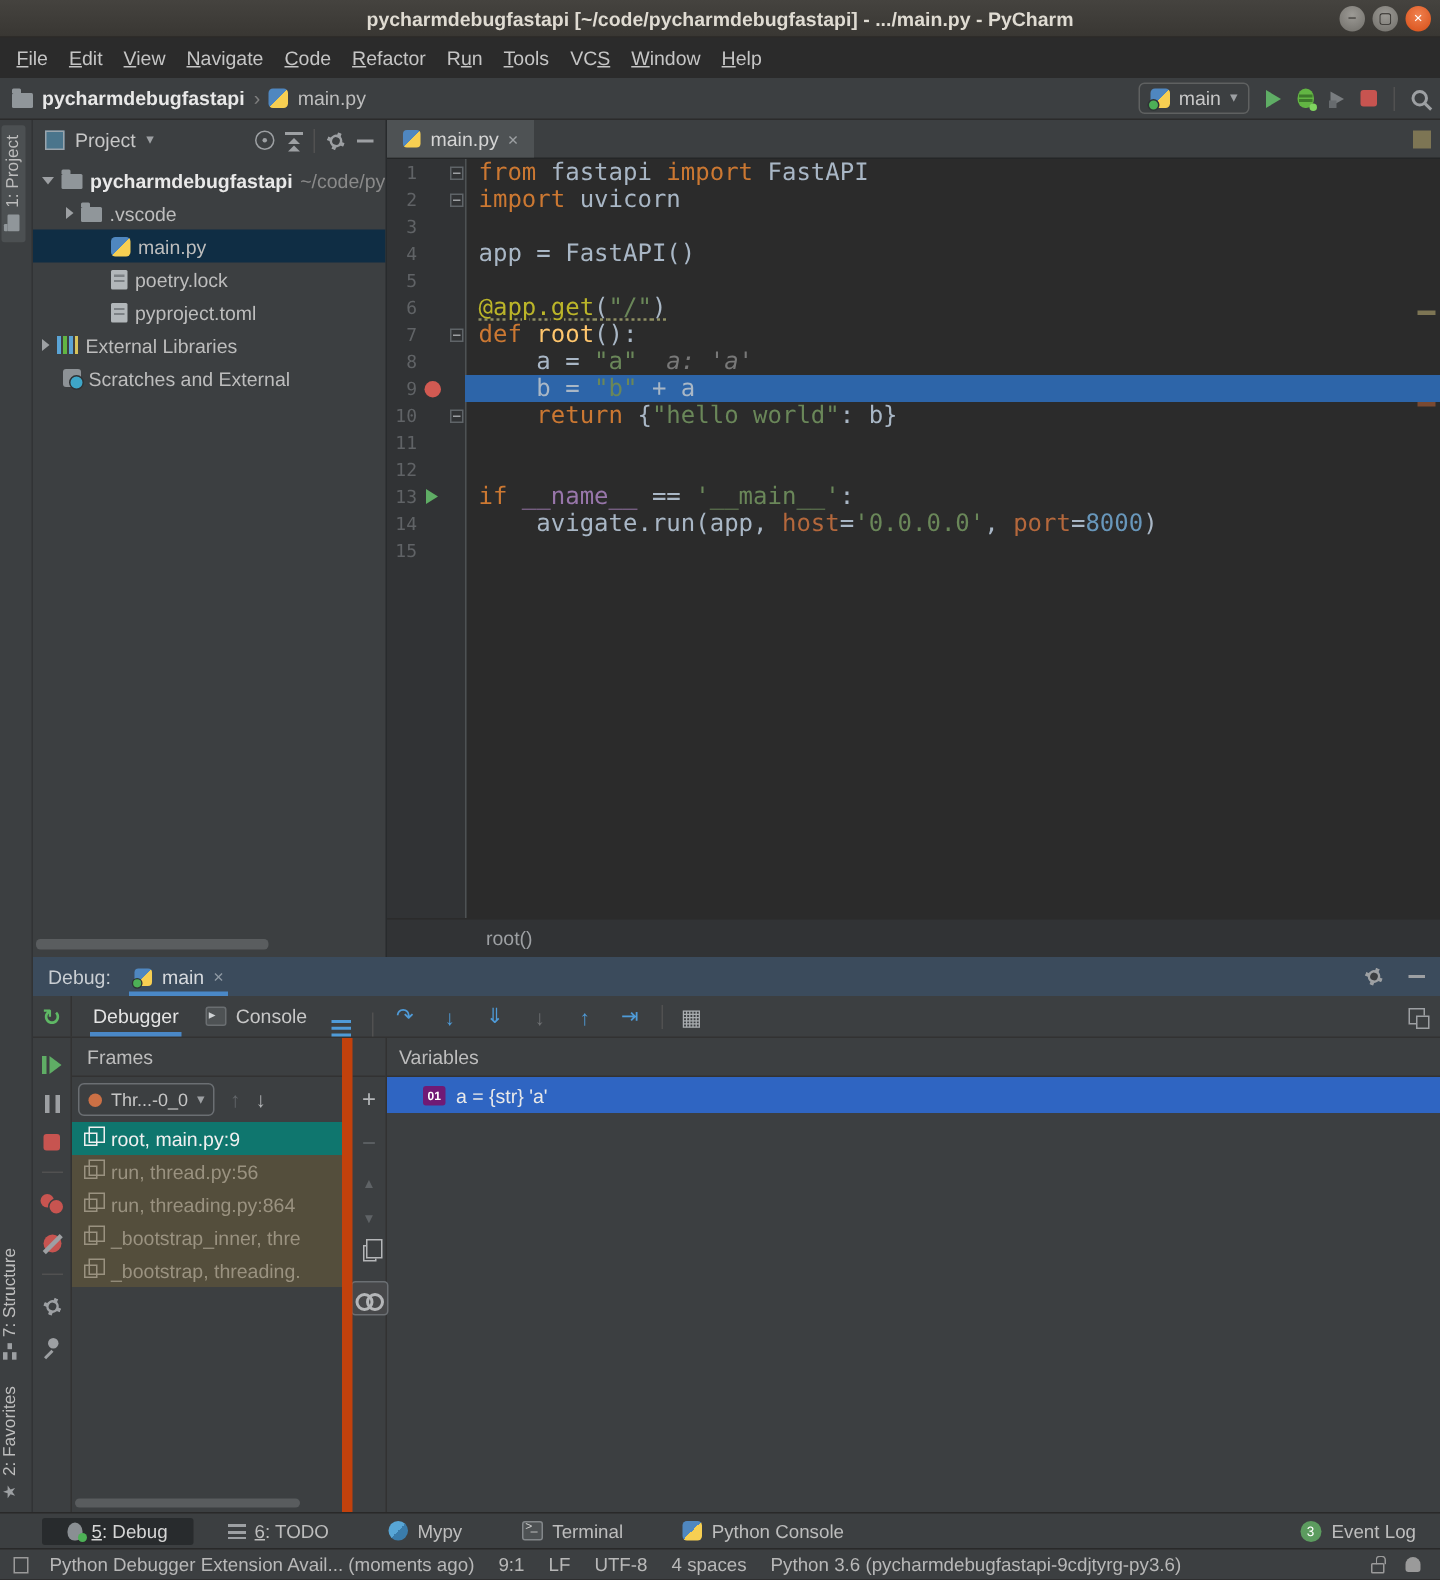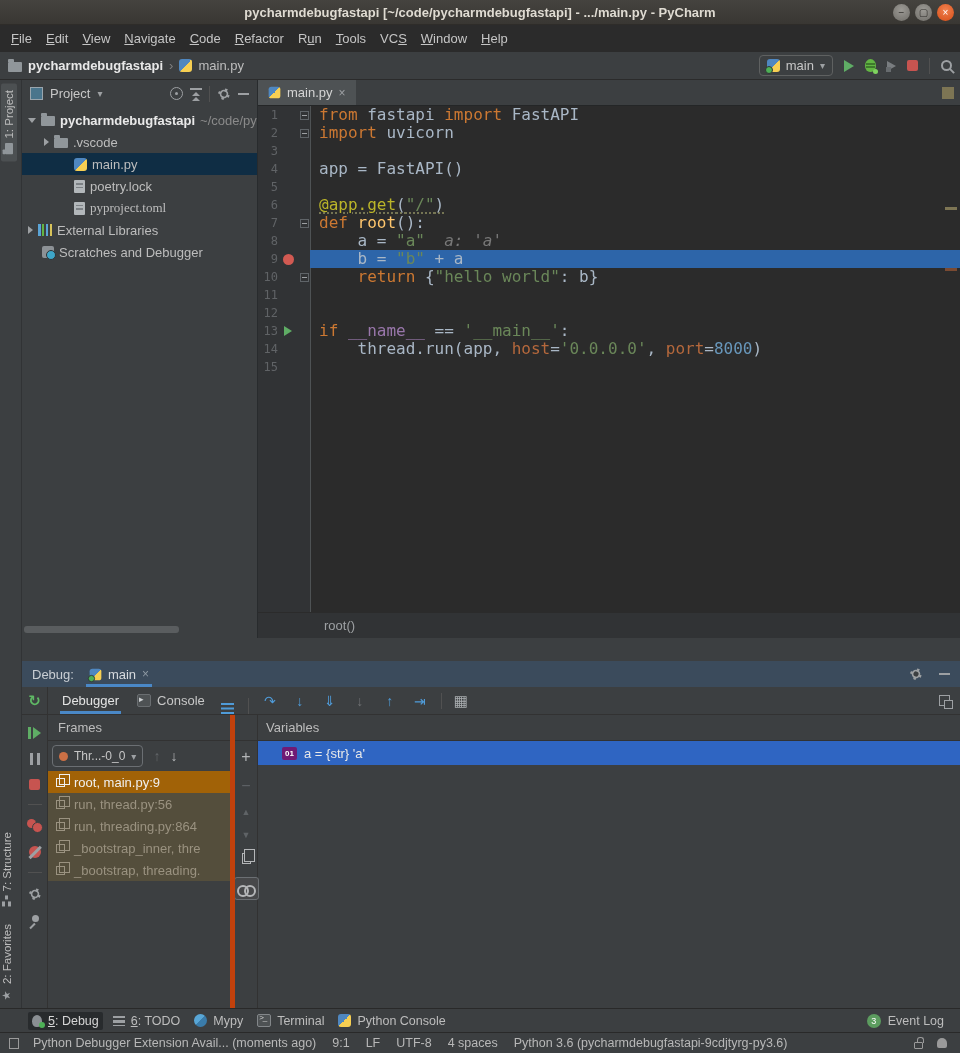--- a/index.html
+++ b/index.html
@@ -140,66 +140,66 @@
   .warnline span{text-decoration:underline dotted #8f8f63;text-underline-offset:3px;}
   .tok-kw{color:#cc7832;} .tok-str{color:#6a8759;} .tok-num{color:#6897bb;} .tok-fn{color:#ffc66d;}
   .tok-deco{color:#bbb529;} .tok-dund{color:#9876aa;} .tok-arg{color:#b5683c;} .tok-pl{color:#a9b7c6;}
   .tok-hint{color:#787878;font-style:italic;}
   .stripe-warn{position:absolute;right:3px;width:12px;height:3px;background:#7d7554;z-index:2;}
   .stripe-bp{position:absolute;right:3px;width:12px;height:3px;background:#7a4a32;z-index:2;}
   .ebreadcrumb{height:26px;background:#313335;border-top:1px solid #2b2b2b;line-height:25px;padding-left:66px;color:#9da0a3;}
 
   
   #debug{left:22px;top:638px;width:938px;height:370px;background:#3c3f41;}
-  .dheader{height:26px;background:#3b4b5c;display:flex;align-items:center;gap:12px;padding:0 10px;margin-top:23px;}
+  .dheader{height:26px;background:#3b4b5c;display:flex;align-items:center;gap:12px;padding:0 10px;}
   .dheader .dlabel{color:#c9ced3;}
   .dtab{position:relative;height:100%;display:flex;align-items:center;gap:6px;padding:0 3px;color:#d7dade;}
   .dtab.active::after{content:'';position:absolute;left:0;right:0;bottom:0;height:3px;background:#4a88c7;}
   .dtab .x{color:#8e99a3;font-size:12px;}
   .dheader .right{margin-left:auto;display:flex;align-items:center;gap:16px;}
   .dtoolbar{height:28px;display:flex;align-items:center;border-bottom:1px solid #323232;}
   .rerun-cell{width:26px;height:100%;display:flex;align-items:center;justify-content:center;border-right:1px solid #323232;}
   .g-rerun{color:#5fb865;font-weight:bold;font-size:15px;}
   .dtabs{display:flex;align-items:flex-end;gap:14px;padding-left:12px;height:100%;}
   .dtbtab{position:relative;height:100%;display:flex;align-items:center;gap:6px;color:#c7c7c7;padding:0 2px;}
   .dtbtab.active{color:#e4e4e4;}
   .dtbtab.active::after{content:'';position:absolute;left:0;right:0;bottom:0;height:3px;background:#4a88c7;}
   .stepicons{display:flex;align-items:center;gap:12px;margin-left:12px;}
   .step{color:#4f9bd8;font-size:14px;width:18px;text-align:center;}
   .step.disabled{color:#6e7072;}
   .calc{color:#a9adb0;font-size:15px;}
   .dtb-right{margin-left:auto;margin-right:10px;}
   .dbody{display:flex;height:316px;position:relative;}
   .dstripe{width:26px;flex:none;border-right:1px solid #323232;display:flex;flex-direction:column;align-items:center;padding-top:12px;gap:14px;}
   .hsep{width:14px;height:1px;background:#515151;}
-  .framescol{width:187px;flex:none;border-right:5px solid #c2410c;position:relative;display:flex;flex-direction:column;}
+  .framescol{width:187px;flex:none;border-right:7px solid #c2410c;position:relative;display:flex;flex-direction:column;}
   .colhead{height:26px;line-height:26px;padding-left:10px;color:#bdbdbd;border-bottom:1px solid #323232;flex:none;}
   .threadrow{height:30px;display:flex;align-items:center;gap:10px;padding:0 4px;flex:none;}
   .thr{height:22px;border:1px solid #6b6f73;border-radius:4px;display:flex;align-items:center;gap:6px;padding:0 6px;color:#c7c7c7;font-size:12px;}
   .thr-dot{width:9px;height:9px;border-radius:50%;background:#cb7045;}
   .arr{font-size:14px;} .arr.disabled{color:#63676a;} .arr.on{color:#b4b6b8;}
   .frame-row{height:22px;display:flex;align-items:center;gap:7px;padding-left:8px;white-space:nowrap;overflow:hidden;}
-  .frame-row.selected{background:#a16207;color:#f0f0f0;}
+  .frame-row.selected{background:#0f766e;color:#f0f0f0;}
   .frame-row.lib{background:#544e3c;color:#9a9280;}
   .fi2{width:9px;height:9px;border:1.5px solid currentColor;position:relative;flex:none;margin-right:2px;}
   .fi2::before{content:'';position:absolute;left:2px;top:-5px;width:9px;height:9px;border:1.5px solid currentColor;}
   .fr-hscroll{position:absolute;left:2px;bottom:3px;width:150px;height:6px;border-radius:3px;background:#595c5e;}
   .istrip{width:23px;flex:none;border-right:1px solid #323232;display:flex;flex-direction:column;align-items:center;}
   .istrip .stack{display:flex;flex-direction:column;align-items:center;gap:13px;padding-top:8px;}
   .plus{color:#b4b6b8;font-size:16px;line-height:1;}
   .minus2{color:#5f6366;font-size:16px;line-height:1;}
   .tri{font-size:9px;color:#5f6366;}
   .varscol{flex:1;display:flex;flex-direction:column;}
   .var-row{height:24px;background:#2f65c2;display:flex;align-items:center;gap:7px;padding-left:24px;color:#e9e9e9;}
   .varbadge{width:15px;height:13px;border-radius:2px;background:#701a75;color:#fff;font-size:8px;font-weight:bold;display:flex;align-items:center;justify-content:center;flex:none;}
 
   
   #bottombar{left:0;top:1008px;width:960px;height:24px;background:#3c3f41;border-top:1px solid #292929;display:flex;align-items:center;padding:0 10px;}
   #btabs{display:flex;align-items:center;gap:6px;margin-left:18px;}
-  .btab{display:flex;align-items:center;gap:6px;padding:2px 4px;border-radius:2px;color:#bdbdbd;font-size:12.5px;}
+  .btab{display:flex;align-items:center;gap:6px;padding:2px 17px;border-radius:2px;color:#bdbdbd;font-size:12.5px;}
   .btab.active{background:#282b2d;color:#d6d6d6;}
   .bi{display:inline-block;flex:none;position:relative;}
   .bi-bug{width:10px;height:12px;background:#8a8f93;border-radius:50% 50% 45% 45%;}
   .bi-bug::after{content:'';position:absolute;right:-3px;bottom:-1px;width:6px;height:6px;border-radius:50%;background:#4db056;}
   .bi-todo{width:12px;height:10px;background:repeating-linear-gradient(#9da0a3 0 2px,transparent 2px 4.5px);}
   .bi-mypy{width:13px;height:13px;border-radius:50%;background:linear-gradient(135deg,#58a6d6 0 50%,#3a7cab 50% 100%);}
   .bi-terminal{width:14px;height:13px;background:#4e5254;border:1px solid #83878a;border-radius:2px;}
   .bi-terminal::before{content:'>_';position:absolute;left:1px;top:-2px;font-size:8px;color:#d0d0d0;letter-spacing:-1px;}
   .bi-python{width:13px;height:13px;border-radius:3px;background:linear-gradient(135deg,#4f87c0 0 50%,#f7cf52 50% 100%);}
   #eventlog{margin-left:auto;display:flex;align-items:center;gap:7px;color:#bdbdbd;font-size:12.5px;margin-right:6px;}
@@ -304,34 +304,34 @@
       <div class="tree-row selected" style="padding-left: 38px;">
         <span class="chev none"></span>
         <span class="fi fi-python"></span>
         <span class="tlabel">main.py</span>
       </div>
       <div class="tree-row" style="padding-left: 38px;">
         <span class="chev none"></span>
         <span class="fi fi-file"></span>
         <span class="tlabel">poetry.lock</span>
       </div>
-      <div class="tree-row" style="padding-left: 38px; font-family: Liberation Serif, serif;">
+      <div class="tree-row" style="padding-left: 38px;">
         <span class="chev none"></span>
         <span class="fi fi-file"></span>
         <span class="tlabel">pyproject.toml</span>
       </div>
       <div class="tree-row" style="padding-left: 6px;">
         <span class="chev right"></span>
         <span class="fi fi-libs"></span>
         <span class="tlabel">External Libraries</span>
       </div>
       <div class="tree-row" style="padding-left: 6px;">
         <span class="chev none"></span>
         <span class="fi fi-scratch"></span>
-        <span class="tlabel">Scratches and Debugger</span>
+        <span class="tlabel">Scratches and External</span>
       </div>
     </div>
   <div class="pp-hscroll"></div>
 </div>
 
 <div id="editor" class="abs">
   <div class="tabbar">
     <div class="etab">
       <span class="i-python" style="transform:scale(.9);"></span>
       <span>main.py</span>
@@ -456,21 +456,21 @@
             <span class="fslot"></span>
           </div>
           <div class="ltext"><span class="tok-kw">if</span><span class="tok-pl"> </span><span class="tok-dund">__name__</span><span class="tok-pl"> == </span><span class="tok-str">'__main__'</span><span class="tok-pl">:</span></div>
         </div>
         <div class="code-row">
           <div class="gutter">
             <span class="lnum">14</span>
             <span class="gslot"></span>
             <span class="fslot"></span>
           </div>
-          <div class="ltext"><span class="tok-pl">    thread.run(app, </span><span class="tok-arg">host</span><span class="tok-pl">=</span><span class="tok-str">'0.0.0.0'</span><span class="tok-pl">, </span><span class="tok-arg">port</span><span class="tok-pl">=</span><span class="tok-num">8000</span><span class="tok-pl">)</span></div>
+          <div class="ltext"><span class="tok-pl">    avigate.run(app, </span><span class="tok-arg">host</span><span class="tok-pl">=</span><span class="tok-str">'0.0.0.0'</span><span class="tok-pl">, </span><span class="tok-arg">port</span><span class="tok-pl">=</span><span class="tok-num">8000</span><span class="tok-pl">)</span></div>
         </div>
         <div class="code-row">
           <div class="gutter">
             <span class="lnum">15</span>
             <span class="gslot"></span>
             <span class="fslot"></span>
           </div>
           <div class="ltext"></div>
         </div>
       </div>

